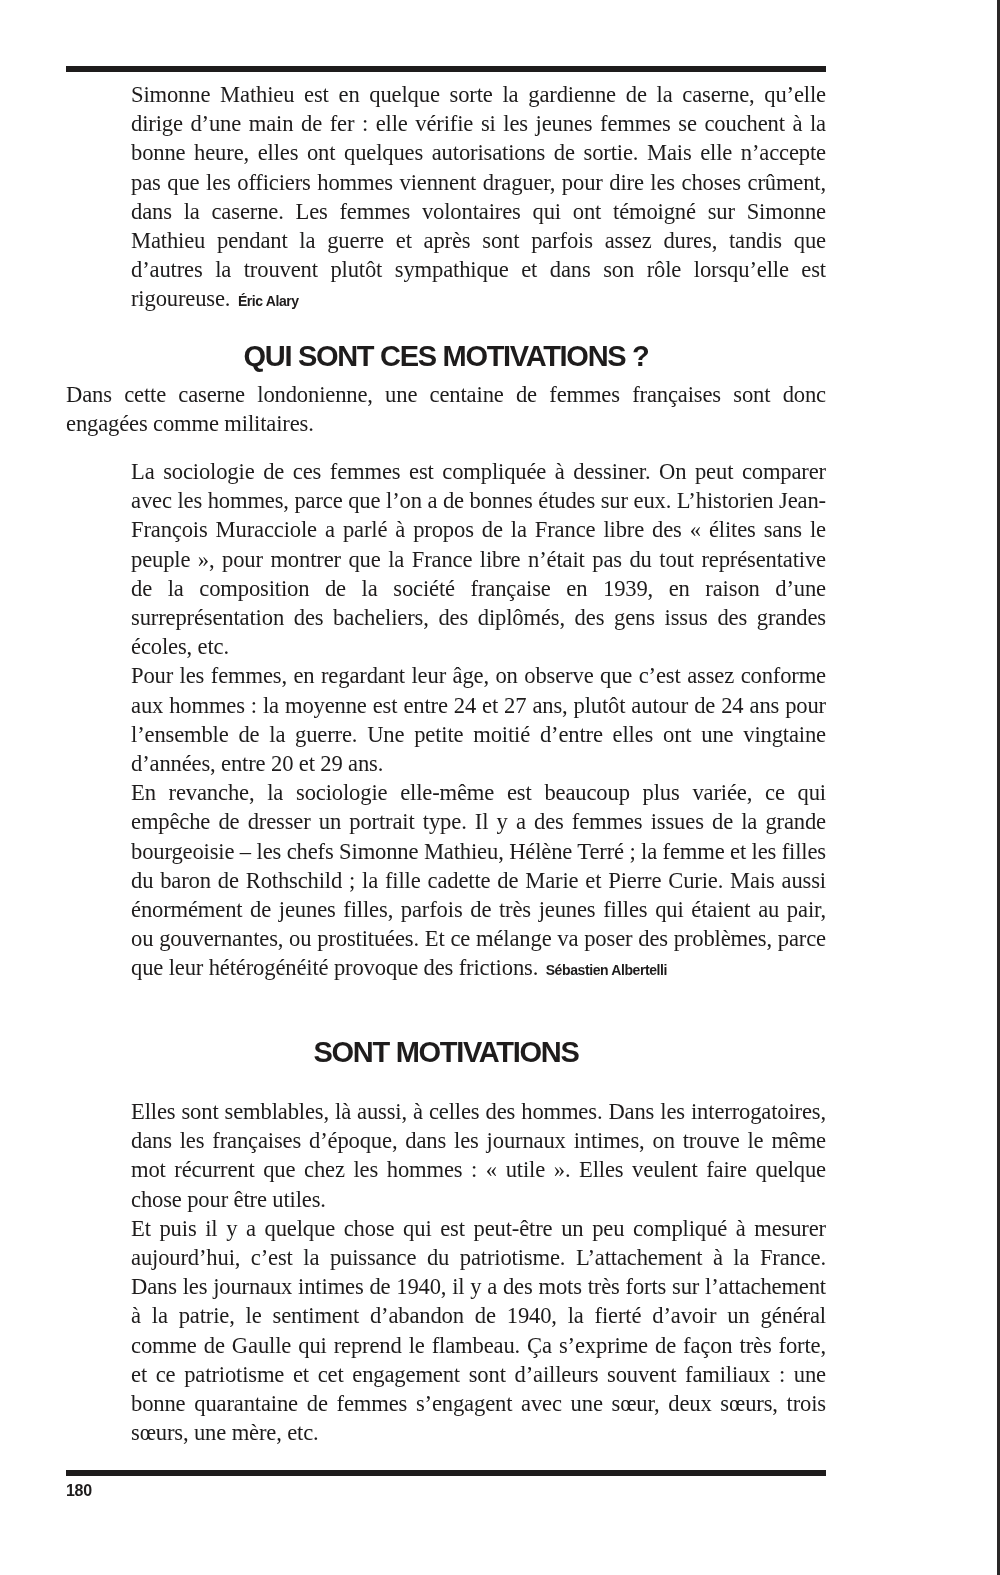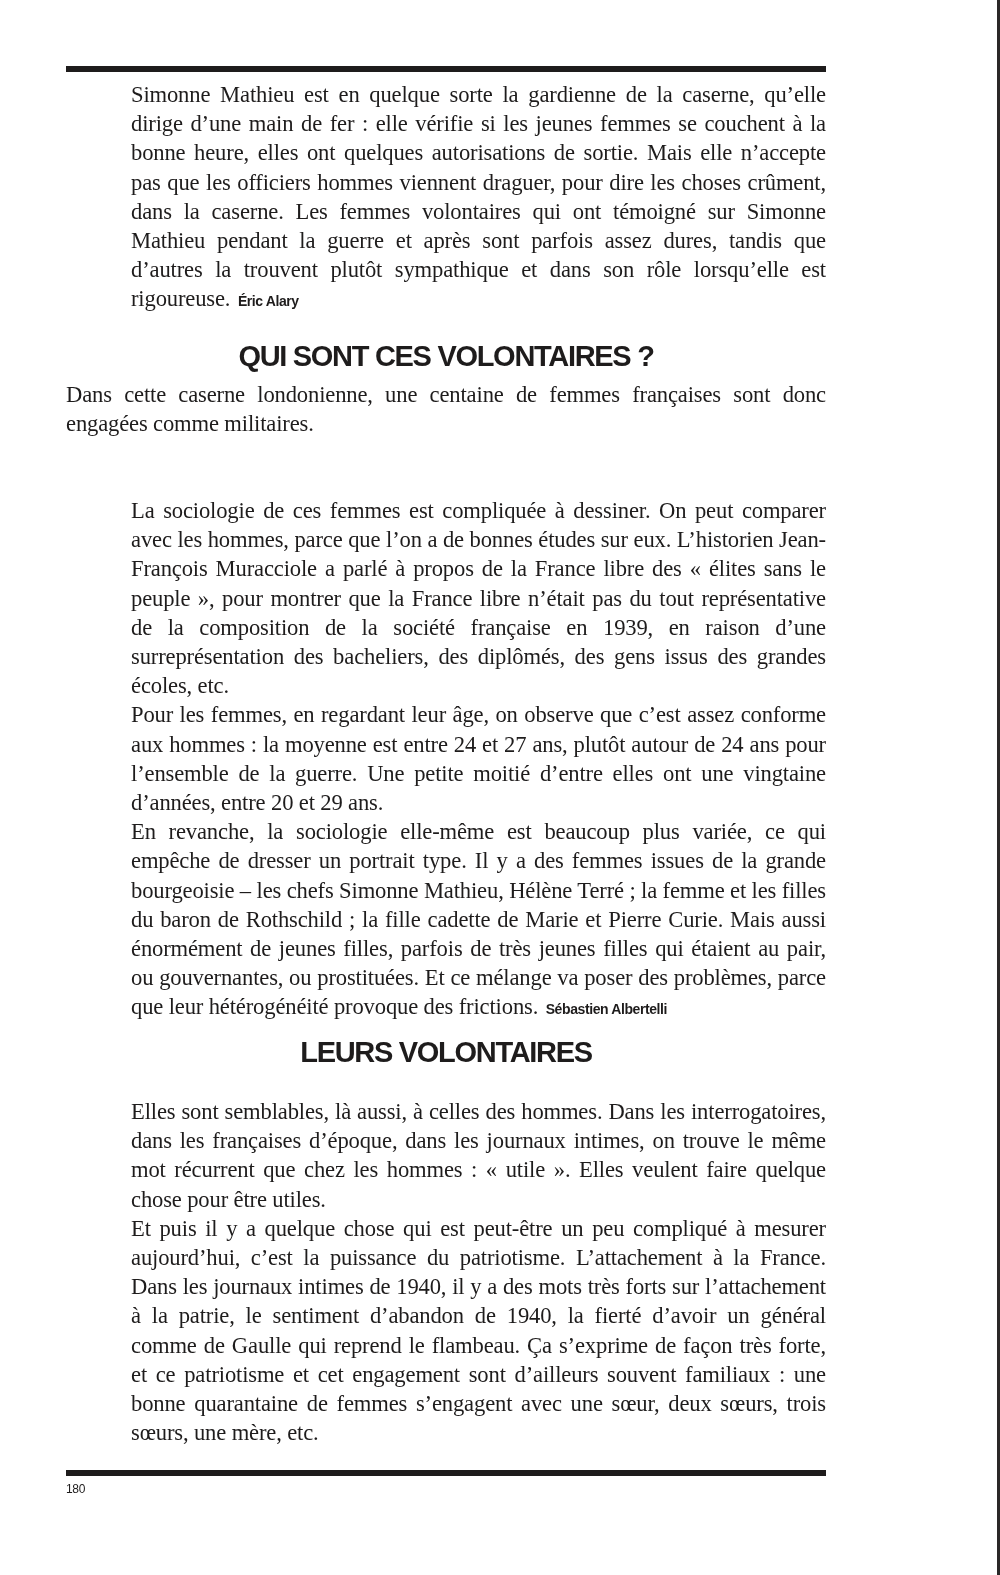--- a/index.html
+++ b/index.html
@@ -71,49 +71,49 @@
       font-size: 29px;
       letter-spacing: -1.3px;
       line-height: 36px;
       margin: 0;
     }
     .page-number {
       position: absolute;
       left: 66px;
       top: 1482px;
       font-family: "Liberation Sans", "DejaVu Sans", sans-serif;
-      font-weight: normal;
-      font-size: 12px;
+      font-weight: bold;
+      font-size: 16px;
       letter-spacing: -0.3px;
     }
   </style>
 </head>
 <body>
 
 <div class="page-edge"></div>
 
 <div class="rule top"></div>
 
 <div class="block body-text" style="top: 80px;">
   <p class="para"><span>Simonne Mathieu est en quelque sorte la gardienne de la caserne, qu’elle dirige d’une main de fer : elle vérifie si les jeunes femmes se couchent à la bonne heure, elles ont quelques autorisations de sortie. Mais elle n’accepte pas que les officiers hommes viennent draguer, pour dire les choses crûment, dans la caserne. Les femmes volontaires qui ont témoigné sur Simonne Mathieu pendant la guerre et après sont parfois assez dures, tandis que d’autres la trouvent plutôt sympathique et dans son rôle lorsqu’elle est rigoureuse.</span> <span class="byline">Éric Alary</span></p>
 </div>
 
-<h2 class="heading" style="top: 338px;">QUI SONT CES VOLONTAIRES ?</h2>
+<h2 class="heading" style="top: 338px;">QUI SONT CES MOTIVATIONS ?</h2>
 
 <div class="block full body-text" style="top: 380px;">
   <p class="para">Dans cette caserne londonienne, une centaine de femmes françaises sont donc engagées comme militaires.</p>
 </div>
 
-<div class="block body-text" style="top: 457px; margin-top: 39px;">
+<div class="block body-text" style="top: 457px;">
   <p class="para">La sociologie de ces femmes est compliquée à dessiner. On peut comparer avec les hommes, parce que l’on a de bonnes études sur eux. L’historien Jean-François Muracciole a parlé à propos de la France libre des « élites sans le peuple », pour montrer que la France libre n’était pas du tout représentative de la composition de la société française en 1939, en raison d’une surreprésentation des bacheliers, des diplômés, des gens issus des grandes écoles, etc.</p>
   <p class="para">Pour les femmes, en regardant leur âge, on observe que c’est assez conforme aux hommes : la moyenne est entre 24 et 27 ans, plutôt autour de 24 ans pour l’ensemble de la guerre. Une petite moitié d’entre elles ont une vingtaine d’années, entre 20 et 29 ans.</p>
   <p class="para"><span>En revanche, la sociologie elle-même est beaucoup plus variée, ce qui empêche de dresser un portrait type. Il y a des femmes issues de la grande bourgeoisie – les chefs Simonne Mathieu, Hélène Terré ; la femme et les filles du baron de Rothschild ; la fille cadette de Marie et Pierre Curie. Mais aussi énormément de jeunes filles, parfois de très jeunes filles qui étaient au pair, ou gouvernantes, ou prostituées. Et ce mélange va poser des problèmes, parce que leur hétérogénéité provoque des frictions.</span> <span class="byline">Sébastien Albertelli</span></p>
 </div>
 
-<h2 class="heading" style="top: 1034px;">LEURS VOLONTAIRES</h2>
+<h2 class="heading" style="top: 1034px;">SONT MOTIVATIONS</h2>
 
 <div class="block body-text" style="top: 1097px;">
   <p class="para">Elles sont semblables, là aussi, à celles des hommes. Dans les interrogatoires, dans les françaises d’époque, dans les journaux intimes, on trouve le même mot récurrent que chez les hommes : « utile ». Elles veulent faire quelque chose pour être utiles.</p>
   <p class="para">Et puis il y a quelque chose qui est peut-être un peu compliqué à mesurer aujourd’hui, c’est la puissance du patriotisme. L’attachement à la France. Dans les journaux intimes de 1940, il y a des mots très forts sur l’attachement à la patrie, le sentiment d’abandon de 1940, la fierté d’avoir un général comme de Gaulle qui reprend le flambeau. Ça s’exprime de façon très forte, et ce patriotisme et cet engagement sont d’ailleurs souvent familiaux : une bonne quarantaine de femmes s’engagent avec une sœur, deux sœurs, trois sœurs, une mère, etc.</p>
 </div>
 
 <div class="rule bottom"></div>
 
 <div class="page-number">180</div>
 

